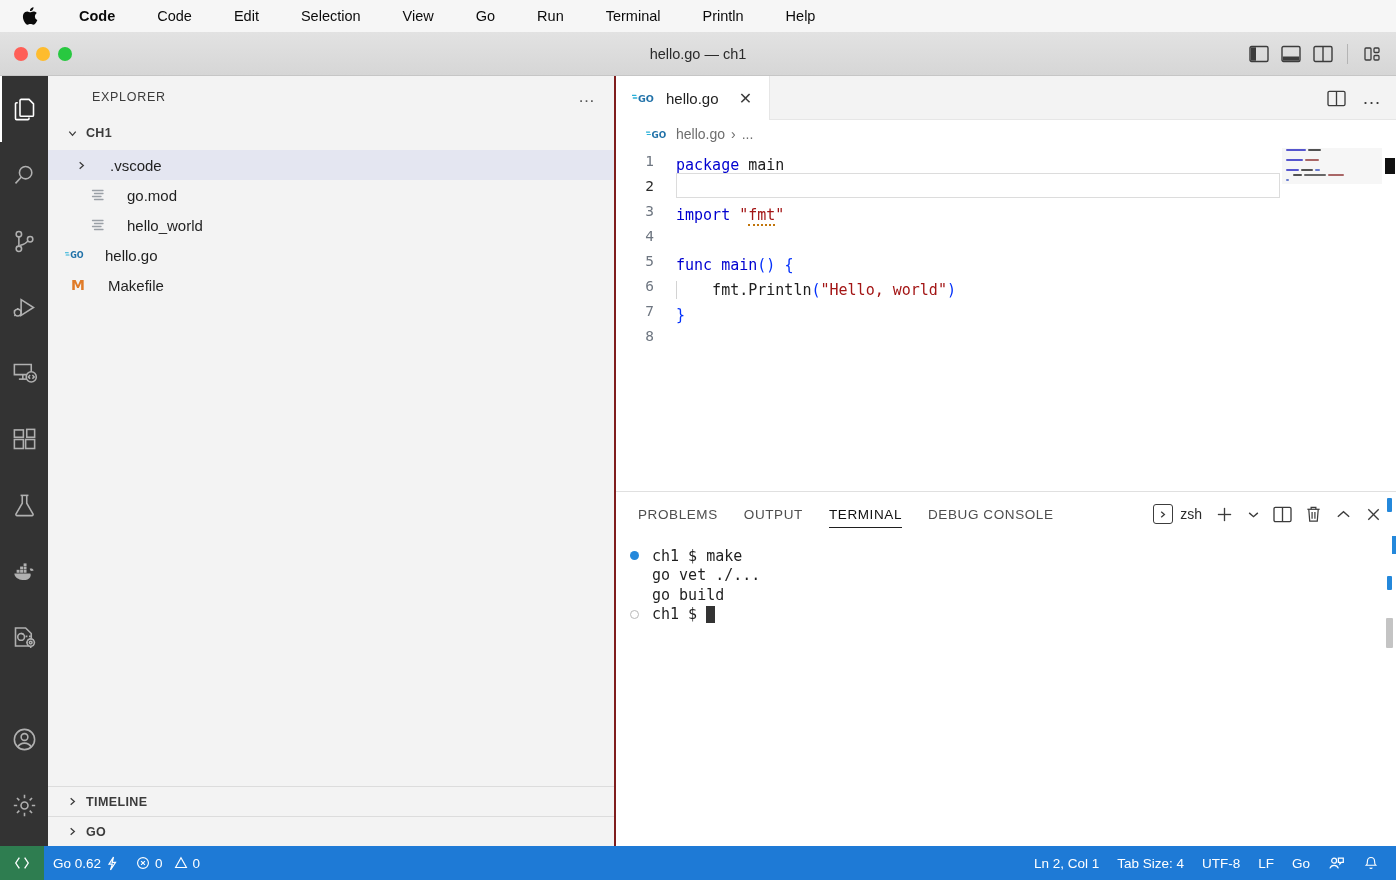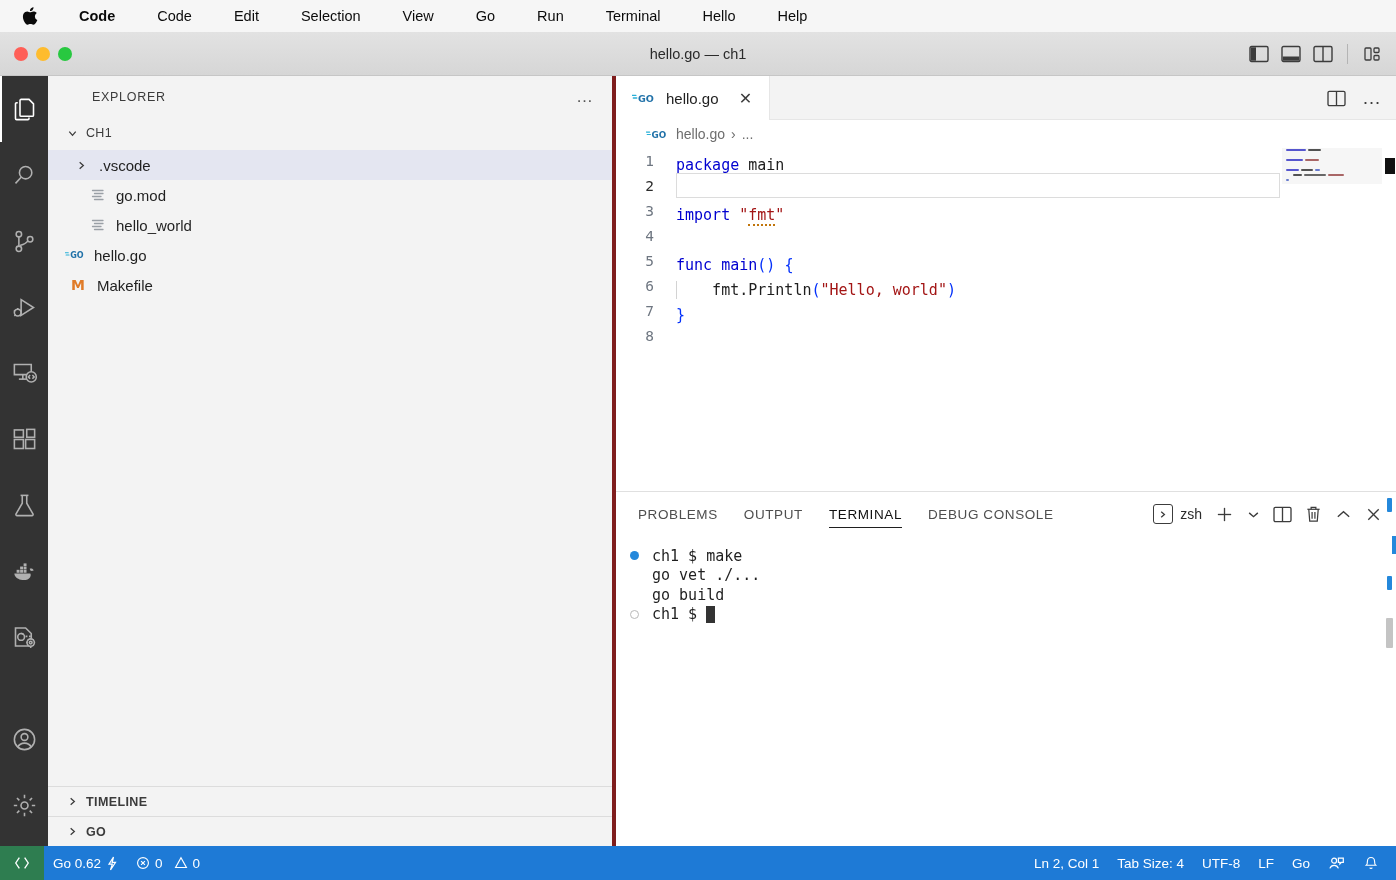--- a/index.html
+++ b/index.html
@@ -58,38 +58,38 @@
     position: relative; color: #b0b0b0;
   }
   .ab-item.active { color: #ffffff; }
   .ab-item.active::before {
     content: ""; position: absolute; left: 0; top: 0; bottom: 0; width: 2px; background: #fff;
   }
 
   
   .sidebar {
     position: absolute; top: 76px; left: 48px; width: 568px; height: 770px;
-    background: #f3f3f3; border-right: 4px solid #7f1d1d;
+    background: #f3f3f3; border-right: 2px solid #7f1d1d;
     display: flex; flex-direction: column; text-align: center;
   }
   .sb-header {
     height: 42px; display: flex; align-items: center; justify-content: space-between;
     padding: 0 18px 0 44px;
     font-size: 12.5px; letter-spacing: 0.7px; color: #3b3b3b; text-transform: uppercase;
   }
   .sb-dots { font-size: 17px; color: #555; letter-spacing: 1px; line-height: 10px; }
   .sect-header {
     height: 30px; display: flex; align-items: center; gap: 6px;
-    padding-left: 16px; font-size: 12.5px; font-weight: 400; color: #3b3b3b;
+    padding-left: 16px; font-size: 12.5px; font-weight: 700; color: #3b3b3b;
     letter-spacing: 0.3px;
   }
   .chev { display:inline-flex; width: 16px; justify-content:center; }
   .tree { padding-top: 2px; flex: 1; }
   .row {
-    height: 30px; display: flex; align-items: center; gap: 7px;
+    height: 30px; display: flex; align-items: center; gap: 18px;
     padding-left: 22px; font-size: 15px; color: #1f1f1f;
     white-space: nowrap;
   }
   .row.sel { background: #e4e6f1; }
   .row .ic { width: 22px; display: flex; align-items: center; justify-content: center; flex: none; }
   .bottom-sections { margin-top: auto; }
   .bsec {
     height: 30px; display: flex; align-items: center; gap: 6px;
     padding-left: 16px; border-top: 1px solid #dcdcdc;
     font-size: 12.5px; font-weight: 700; color: #3b3b3b; letter-spacing: 0.4px;
@@ -205,21 +205,21 @@
         </svg>
     </div>
     <div class="mi bold">Code</div>
     <div class="mi">Code</div>
     <div class="mi">Edit</div>
     <div class="mi">Selection</div>
     <div class="mi">View</div>
     <div class="mi">Go</div>
     <div class="mi">Run</div>
     <div class="mi">Terminal</div>
-    <div class="mi">Hello</div>
+    <div class="mi">Println</div>
     <div class="mi">Help</div>
   </div>
 
   <div class="titlebar">
     <div class="traffic">
       <div class="dot r"></div>
       <div class="dot y"></div>
       <div class="dot g"></div>
     </div>
     <div class="win-title">hello.go — ch1</div>

